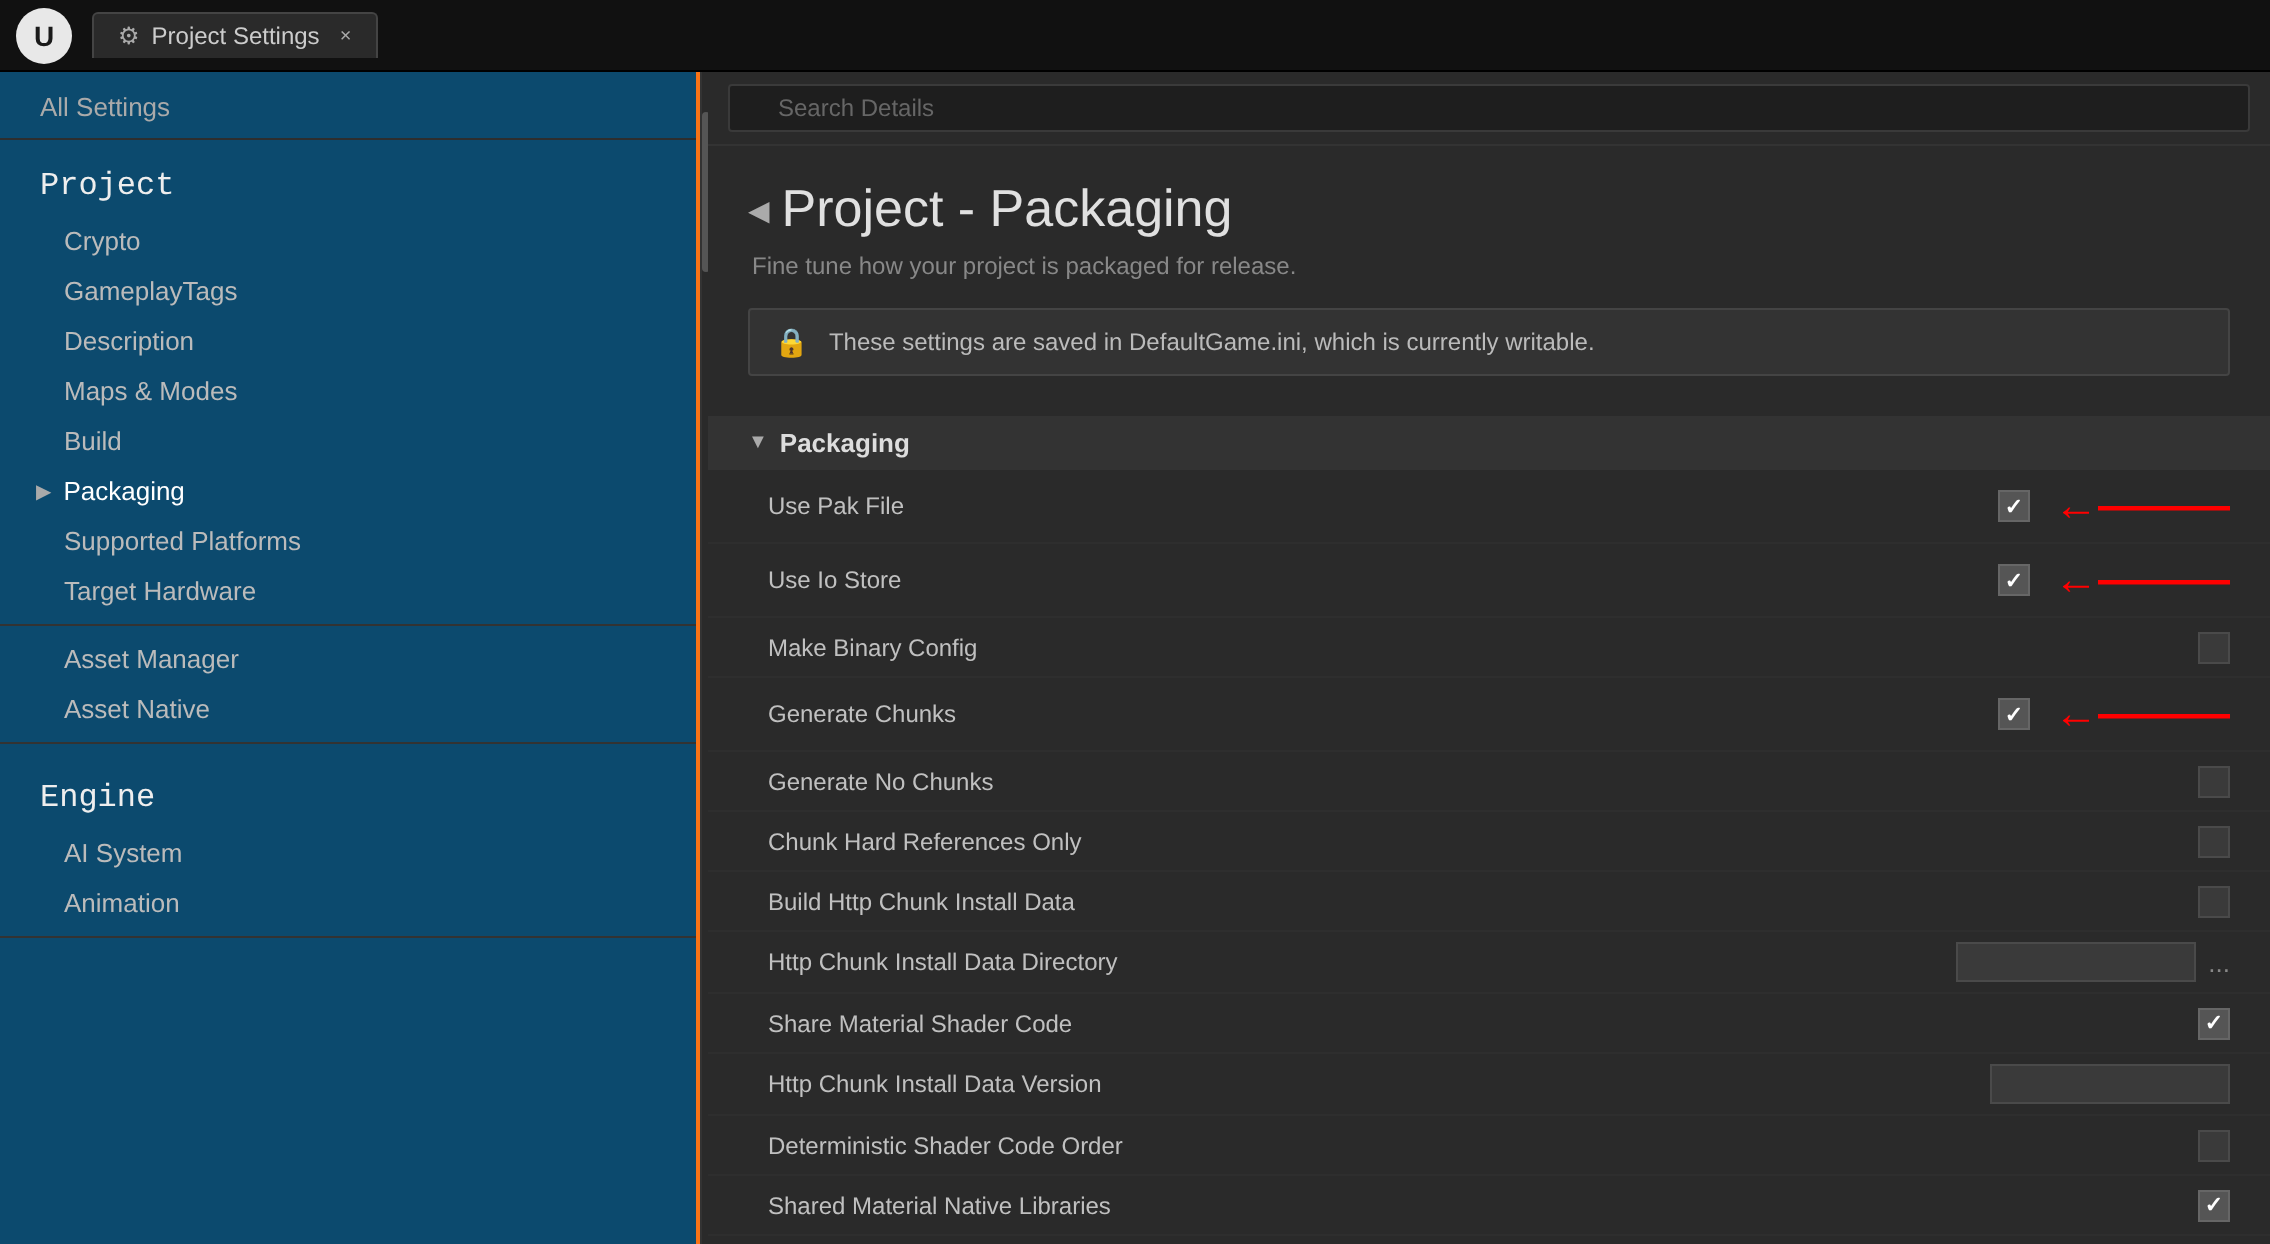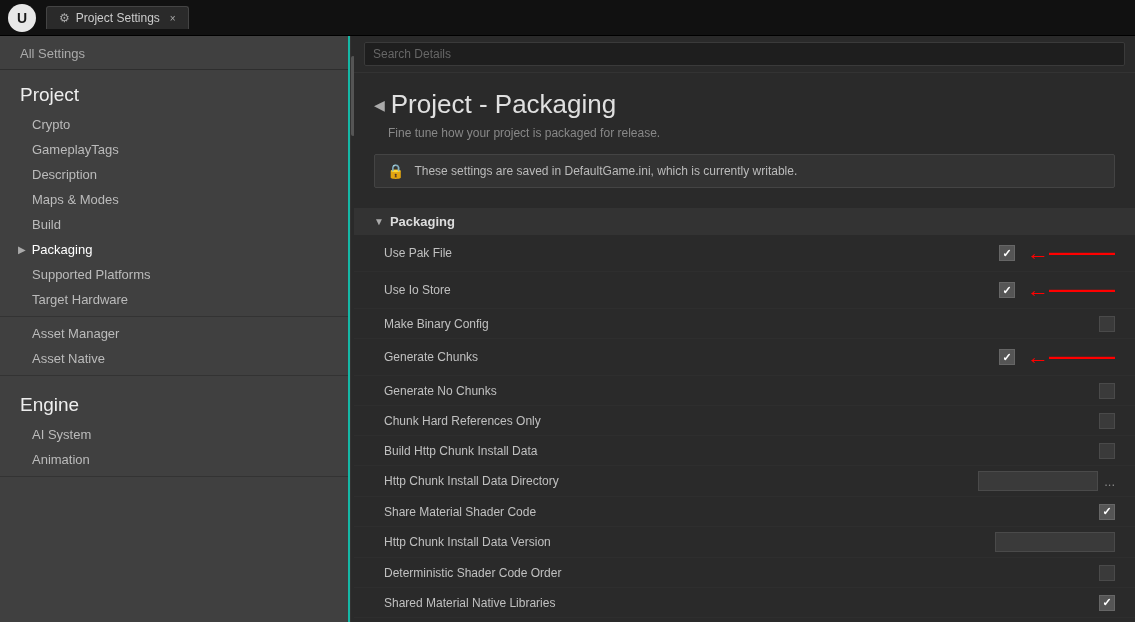--- a/index.html
+++ b/index.html
@@ -59,38 +59,39 @@
 
     
     .main-layout {
       display: flex;
       height: calc(622px - 36px);
     }
 
     
     .sidebar {
       width: 350px;
-      background: #404040;
-      border-right: 2px solid #14b8a6;
+      background: #0c4a6e;
+      border-right: 2px solid #f97316;
       overflow-y: auto;
       flex-shrink: 0;
     }
     .sidebar-all-settings {
       padding: 10px 20px 8px;
       color: #aaa;
       font-size: 13px;
       cursor: pointer;
       border-bottom: 1px solid #2e2e2e;
     }
 
     .sidebar-section-title {
       color: #eee;
-      font-size: 19px;
+      font-size: 16px;
       font-weight: 300;
       padding: 14px 20px 6px;
+      font-family: Liberation Mono, monospace;
     }
 
     .sidebar-item {
       padding: 5px 20px 5px 32px;
       color: #bbb;
       cursor: pointer;
       display: flex;
       align-items: center;
       gap: 4px;
       font-size: 13px;
@@ -132,21 +133,21 @@
     .search-bar {
       padding: 6px 10px;
       background: #2a2a2a;
       border-bottom: 1px solid #333;
     }
     .search-input {
       width: 100%;
       background: #1e1e1e;
       border: 1px solid #3a3a3a;
       color: #999;
-      padding: 4px 8px;
+      padding: 4px 24px;
       font-size: 12px;
       border-radius: 2px;
       outline: none;
     }
     .search-input::placeholder { color: #666; }
 
     
     .page-title-area {
       padding: 16px 20px 4px;
     }
@@ -160,21 +161,21 @@
       margin-bottom: 6px;
     }
     .page-title .collapse-arrow {
       font-size: 14px;
       color: #aaa;
       cursor: pointer;
     }
     .page-subtitle {
       color: #888;
       font-size: 12px;
-      margin-left: 14px;
+      margin-left: 2px;
     }
 
     
     .info-banner {
       margin: 10px 20px;
       background: #333;
       border: 1px solid #444;
       padding: 8px 12px;
       display: flex;
       align-items: center;

